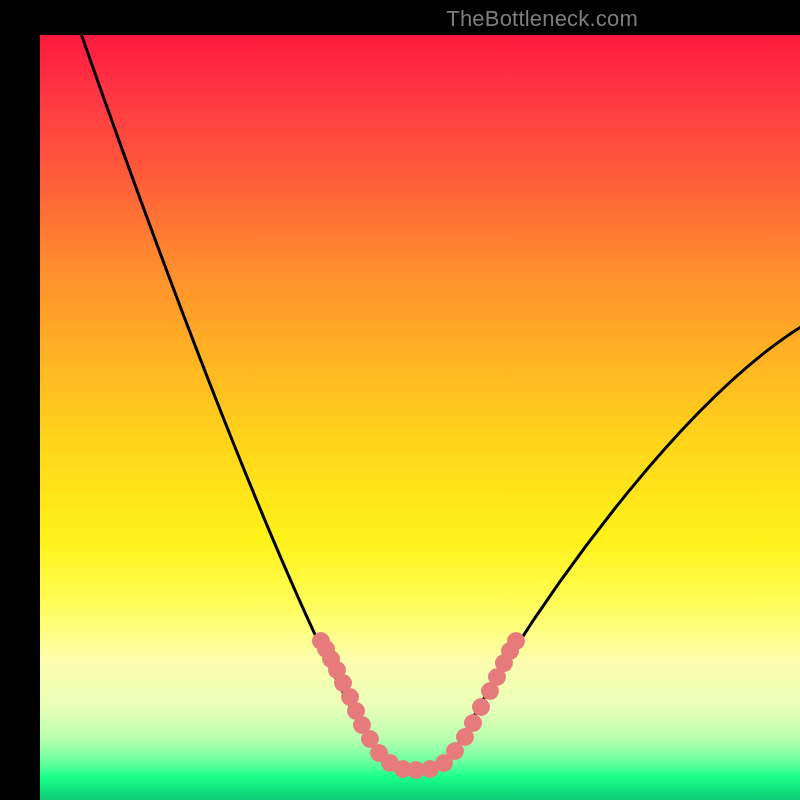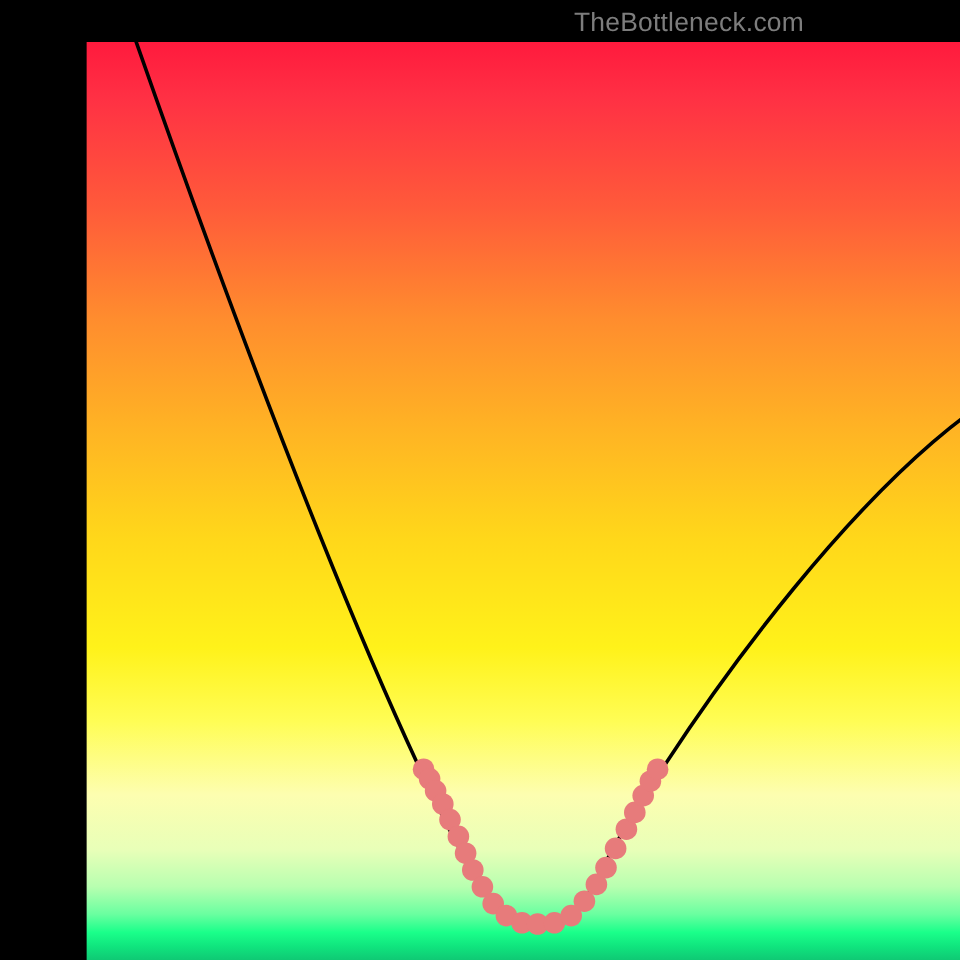--- a/index.html
+++ b/index.html
@@ -11,21 +11,20 @@
     font-family: Arial, Helvetica, sans-serif;
     overflow: hidden;
   }
   .frame {
     position: absolute;
     left: 0;
     top: 0;
     width: 648px;
     height: 800px;
     background: #000;
-    margin-left: 32px;
   }
   .plot {
     position: absolute;
     left: 40px;
     top: 35px;
     width: 760px;
     height: 765px;
     overflow: hidden;
   }
   .gradient {

